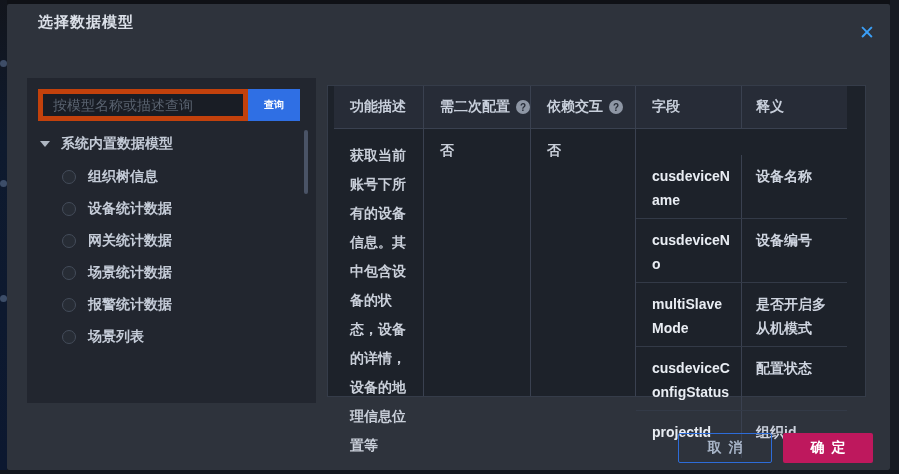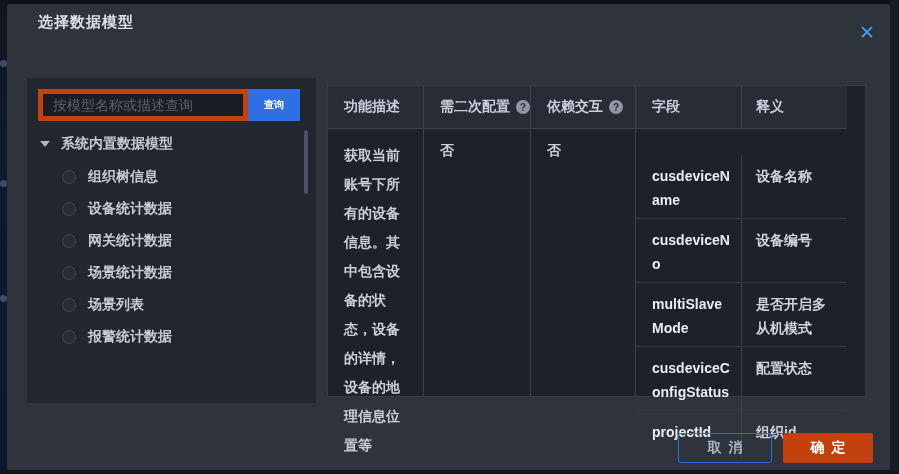--- a/index.html
+++ b/index.html
@@ -48,21 +48,21 @@
   .tree-item.selected .radio { background:transparent; border:2px solid #2f6fe8; }
   .tree-item.selected .radio::after { content:""; width:6px; height:6px; border-radius:50%;
            background:#2f6fe8; }
   .panel-scrollbar { position:absolute; left:277px; top:52px; width:4px; height:64px;
            background:#4a5366; border-radius:2px; }
 
   
   .dtable { position:absolute; left:320px; top:81px; width:539px; height:312px;
             display:flex; background:#1d222a; border:1px solid #353c49; }
   .col { border-right:1px solid #3a4150; display:flex; flex-direction:column; }
-  .col-desc   { width:96px; }
+  .col-desc   { width:96px;padding-left:6px; }
   .col-config { width:107px; }
   .col-depend { width:105px; }
   .col-fields { width:211px; border-right:none;gap:26px; }
   .th { height:43px; background:#272c37; border-bottom:1px solid #3a4150; color:#c8cfdb;
         font-weight:700; display:flex; align-items:center; padding-left:16px; flex:0 0 auto; }
   .qicon { display:inline-flex; width:14px; height:14px; border-radius:50%; background:#8e96a4;
            color:#272c37; font-size:10px; font-weight:700; align-items:center;
            justify-content:center; margin-left:6px; }
   .td-desc { padding:12px 14px 0 16px; line-height:29px; color:#c9cfd9; font-weight:600; }
   .td-no   { padding:13px 0 0 16px; color:#c9cfd9; font-weight:600; }
@@ -84,21 +84,21 @@
                 color:#e9edf3; font-weight:700; line-height:24px; word-break:break-all; }
   .cell-meaning { flex:1; padding:9px 8px 6px 14px; color:#ced4df; font-weight:600;
                 line-height:24px; }
 
   
   .btn-cancel { position:absolute; left:671px; top:429px; width:94px; height:30px;
                 background:transparent; border:1px solid #2d6cd9; border-radius:2px;
                 color:#a9b6c9; font-size:14px; font-weight:700; letter-spacing:7px;
                 padding-left:7px; cursor:pointer; font-family:inherit; }
   .btn-ok { position:absolute; left:776px; top:429px; width:90px; height:30px;
-            background:#c2410c; border:none; border-radius:2px; color:#fff; font-size:14px;
+            background:#be185d; border:none; border-radius:2px; color:#fff; font-size:14px;
             font-weight:700; letter-spacing:7px; padding-left:7px; cursor:pointer;
             font-family:inherit; }
 </style>
 </head>
 <body>
 
 <div class="screen">
   <div class="edge-top"></div>
   <div class="edge-left">
     <div class="dot" style="top:60px;"></div>
@@ -133,25 +133,25 @@
         <div class="tree-item">
           <span class="radio"></span>
           <span>网关统计数据</span>
         </div>
         <div class="tree-item">
           <span class="radio"></span>
           <span>场景统计数据</span>
         </div>
         <div class="tree-item">
           <span class="radio"></span>
+          <span>报警统计数据</span>
+        </div>
+        <div class="tree-item">
+          <span class="radio"></span>
           <span>场景列表</span>
-        </div>
-        <div class="tree-item">
-          <span class="radio"></span>
-          <span>报警统计数据</span>
         </div>
       </div>
       <div class="panel-scrollbar"></div>
     </div>
 
     <div class="dtable">
       <div class="col col-desc">
         <div class="th">功能描述</div>
         <div class="td-desc">获取当前账号下所有的设备信息。其中包含设备的状态，设备的详情，设备的地理信息位置等</div>
       </div>

